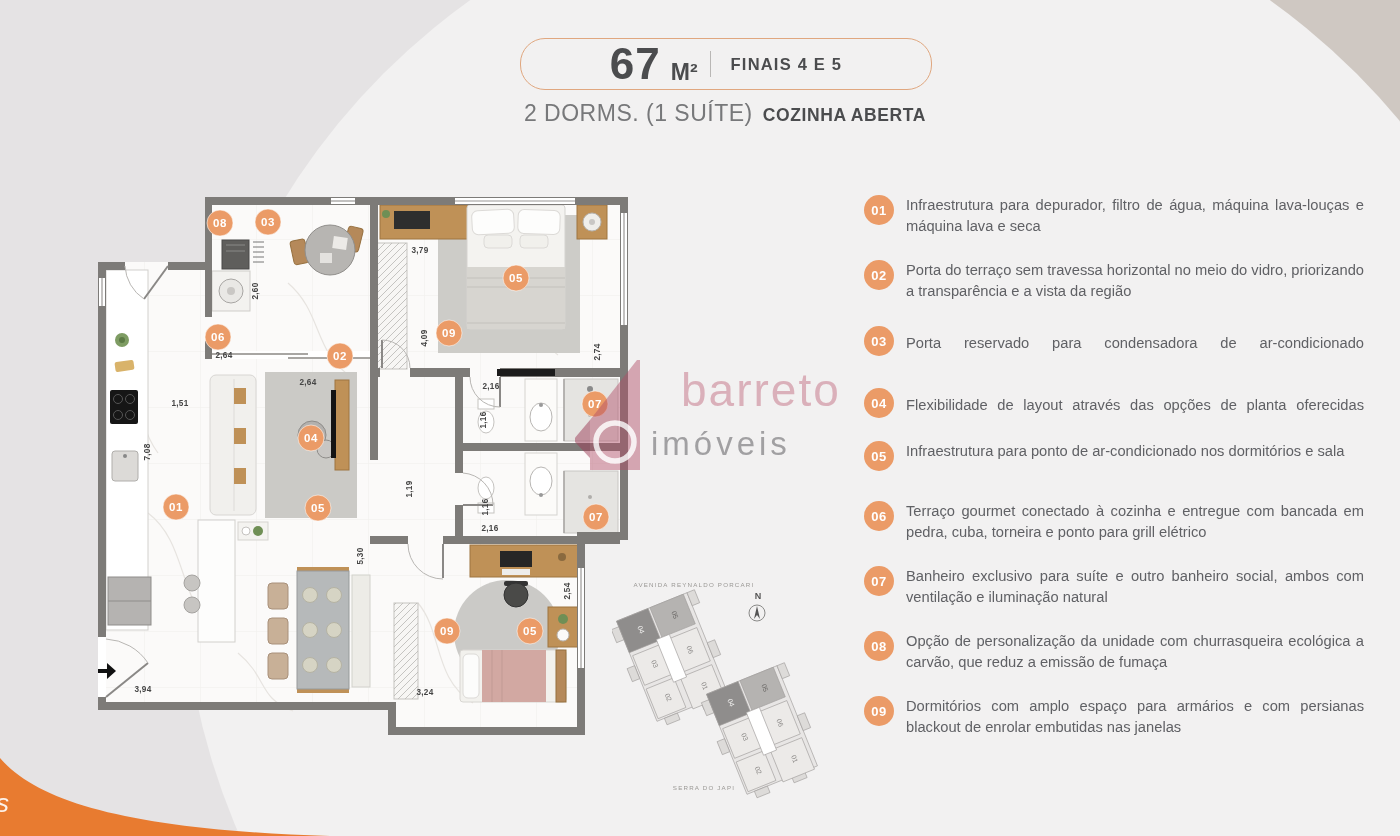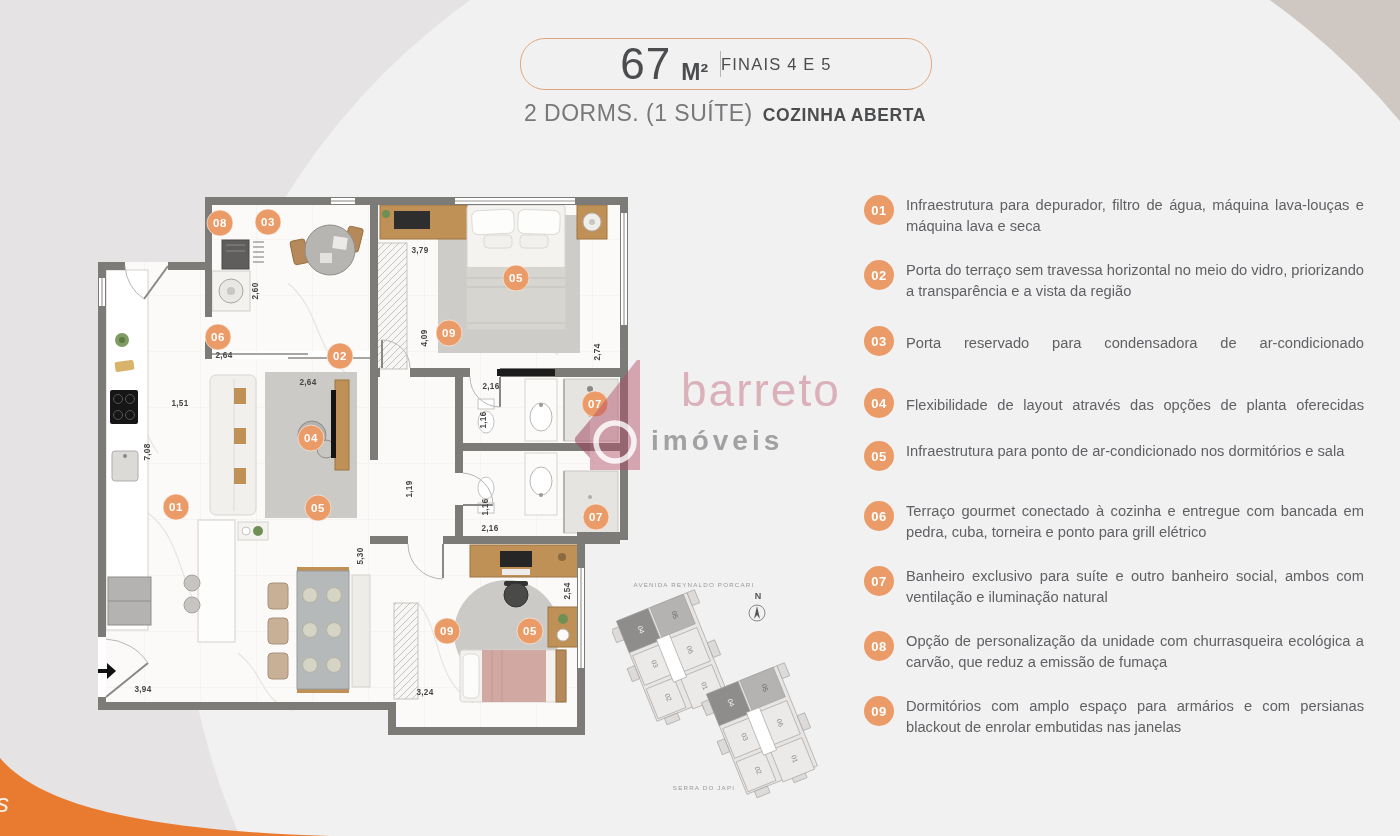--- a/index.html
+++ b/index.html
@@ -10,24 +10,24 @@
   
   .beige-corner{position:absolute;top:0;right:0;width:150px;height:210px;background:#cfc8c2;}
   .white-blob{position:absolute;left:182px;top:-128px;width:1376px;height:1376px;
               border-radius:50%;background:#f2f1f1;}
   .orange-corner{position:absolute;left:0;top:740px;}
 
   
   .hdr-box{position:absolute;left:520px;top:38px;width:410px;height:50px;
            border:1.6px solid #e0a77f;border-radius:25px;display:flex;
            align-items:center;justify-content:center;gap:10px;}
-  .hdr-area{font-size:44px;font-weight:400;color:#4b4c4e;letter-spacing:1px;line-height:1;}
+  .hdr-area{font-size:44px;font-weight:700;color:#4b4c4e;letter-spacing:1px;line-height:1;}
   .hdr-unit{font-size:23px;font-weight:800;color:#4b4c4e;line-height:1;margin-top:16px;}
-  .hdr-finals{font-size:16.5px;font-weight:400;color:#4b4c4e;letter-spacing:1.2px;
-              border-left:1.5px solid #b9b7b5;padding-left:0;margin-left:2px;line-height:1.6;}
+  .hdr-finals{font-size:16.5px;font-weight:700;color:#4b4c4e;letter-spacing:1.2px;
+              border-left:1.5px solid #b9b7b5;padding-left:20px;margin-left:2px;line-height:1.6;}
   .hdr-sub{position:absolute;left:470px;top:100px;width:510px;display:flex;
            align-items:baseline;justify-content:center;gap:10px;}
   .hdr-sub-reg{font-size:23px;font-weight:400;color:#77787a;letter-spacing:.5px;text-align:center;}
   .hdr-sub-bold{font-size:17.5px;font-weight:800;color:#4b4c4e;letter-spacing:.6px;text-align:center;}
 
   
   #plan-svg{position:absolute;left:88px;top:183px;width:550px;height:555px;}
   #plan-svg .wall{fill:#7d7b78;}
   #plan-svg .win{fill:#ffffff;}
   #plan-svg .winline{stroke:#9a9896;stroke-width:1.2;fill:none;}
@@ -43,21 +43,21 @@
   .fbadge{width:30px;height:30px;border-radius:50%;background:#eb9b67;color:#fff;
           font-size:13px;font-weight:bold;display:flex;align-items:center;
           justify-content:center;flex:0 0 30px;letter-spacing:.5px;}
   .ftext{width:458px;font-size:14.7px;line-height:1.42;color:#606165;text-align:justify;}
   .feat-row.single .ftext{padding-top:7px;text-align:justify;text-align-last:justify;}
 
   
   #watermark{position:absolute;left:575px;top:355px;width:270px;height:120px;opacity:.92;}
   .wm-brand{position:absolute;left:74px;top:8px;font-size:46px;font-weight:300;
             color:#d9abb6;letter-spacing:2px;margin-left:32px;}
-  .wm-brand2{position:absolute;left:76px;top:70px;font-size:28px;font-weight:700;
+  .wm-brand2{position:absolute;left:76px;top:70px;font-size:33px;font-weight:400;
              color:#9b9a9c;letter-spacing:4px;}
 
   
   #keyplan{position:absolute;left:612px;top:565px;width:240px;height:240px;}
   #keyplan text{font-family:"Liberation Sans",sans-serif;}
   .street{font-size:6.2px;letter-spacing:1.2px;fill:#9a9895;}
   .kcell{stroke:#a09e9c;stroke-width:.6;}
 
   .corner-frag{position:absolute;left:-4px;top:788px;color:#ffffff;font-size:26px;
                font-style:italic;opacity:.9;}

